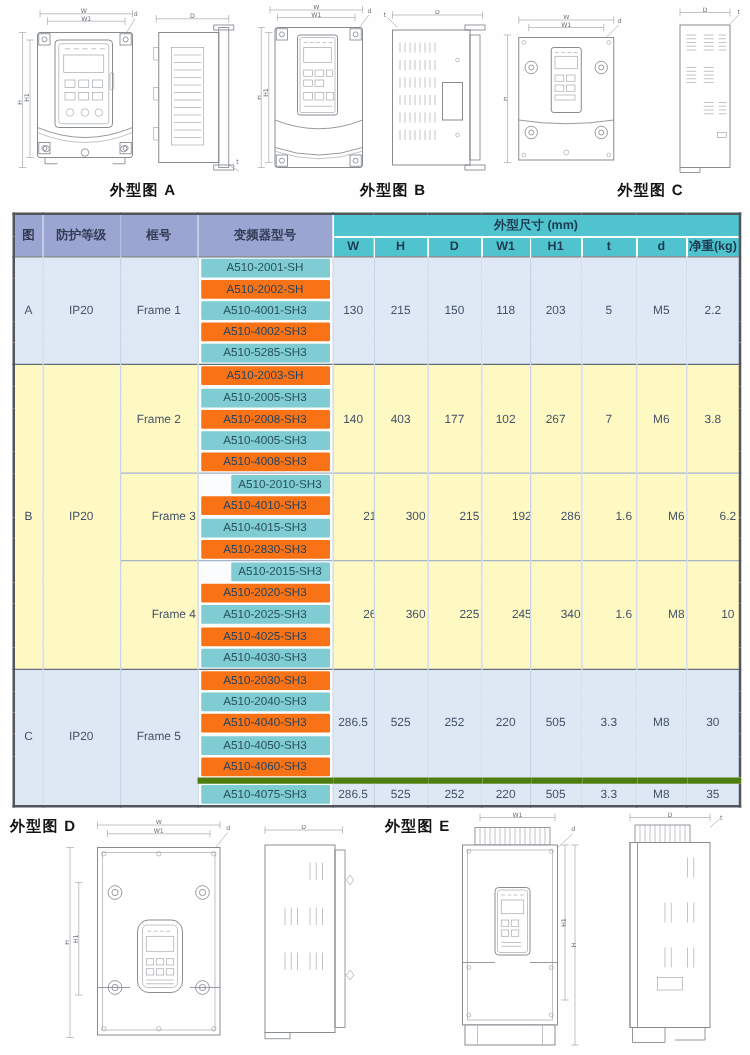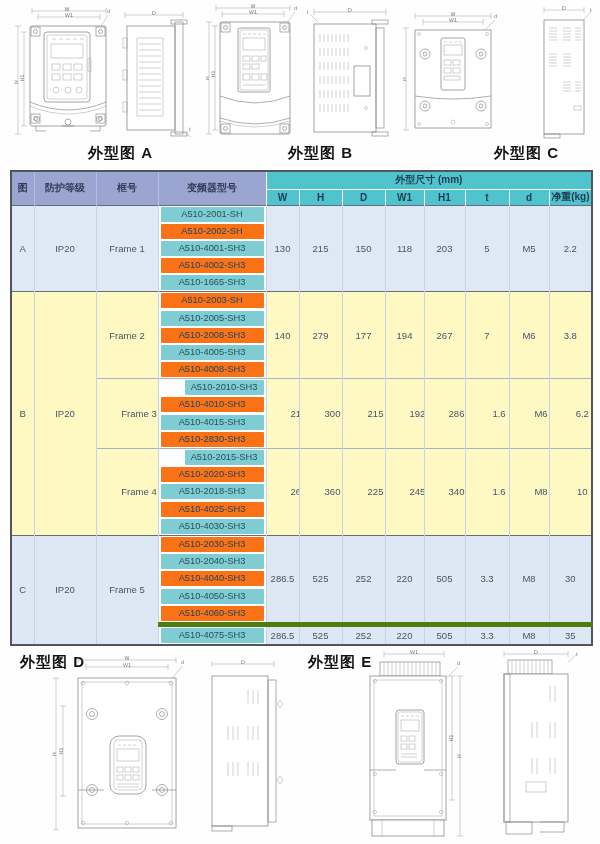--- a/index.html
+++ b/index.html
@@ -3,21 +3,21 @@
 <meta charset="utf-8">
 <style>
   html,body{margin:0;padding:0;}
   body{
     width:600px;height:844px;position:relative;overflow:hidden;
     background:#fefefe;
     font-family:"Liberation Sans",sans-serif;
   }
   
   .fig-label{
-    position:absolute;font-size:15px;font-weight:bold;color:#141414;
+    position:absolute;font-size:12px;font-weight:bold;color:#141414;
     letter-spacing:1px;white-space:nowrap;
   }
   
   .dwg{position:absolute;}
   .o{fill:#fff;stroke:#878c91;stroke-width:.8;}
   .l{fill:none;stroke:#878c91;stroke-width:.7;}
   .t2{fill:none;stroke:#9aa0a5;stroke-width:.5;}
   .dm{stroke:#93989d;stroke-width:.45;fill:none;}
   .dt{font-family:"DejaVu Sans",sans-serif;font-size:5px;fill:#6b7076;}
   
@@ -305,34 +305,34 @@
           <div class="chip teal">A510-4001-SH3</div>
         </td>
       </tr>
       <tr class="ga">
         <td class="model">
           <div class="chip blue">A510-4002-SH3</div>
         </td>
       </tr>
       <tr class="ga">
         <td class="model">
-          <div class="chip teal">A510-1665-SH3</div>
+          <div class="chip teal">A510-5285-SH3</div>
         </td>
       </tr>
       <tr class="gb group-start">
         <td class="plain" rowspan="14">B</td>
         <td class="plain" rowspan="14">IP20</td>
         <td class="plain" rowspan="5">Frame 2</td>
         <td class="model">
           <div class="chip blue">A510-2003-SH</div>
         </td>
         <td class="plain dimv" rowspan="5">140</td>
-        <td class="plain dimv" rowspan="5">279</td>
+        <td class="plain dimv" rowspan="5">403</td>
         <td class="plain dimv" rowspan="5">177</td>
-        <td class="plain dimv" rowspan="5">194</td>
+        <td class="plain dimv" rowspan="5">102</td>
         <td class="plain dimv" rowspan="5">267</td>
         <td class="plain dimv" rowspan="5">7</td>
         <td class="plain dimv" rowspan="5">M6</td>
         <td class="plain dimv" rowspan="5">3.8</td>
       </tr>
       <tr class="gb">
         <td class="model">
           <div class="chip teal">A510-2005-SH3</div>
         </td>
       </tr>
@@ -394,21 +394,21 @@
         <td class="plain dimv" rowspan="5">M8</td>
         <td class="plain dimv" rowspan="5">10</td>
       </tr>
       <tr class="gb">
         <td class="model">
           <div class="chip blue">A510-2020-SH3</div>
         </td>
       </tr>
       <tr class="gb">
         <td class="model">
-          <div class="chip teal">A510-2018-SH3</div>
+          <div class="chip teal">A510-2025-SH3</div>
         </td>
       </tr>
       <tr class="gb">
         <td class="model">
           <div class="chip blue">A510-4025-SH3</div>
         </td>
       </tr>
       <tr class="gb">
         <td class="model">
           <div class="chip teal">A510-4030-SH3</div>
@@ -459,21 +459,21 @@
         <td class="plain dimv">252</td>
         <td class="plain dimv">220</td>
         <td class="plain dimv">505</td>
         <td class="plain dimv">3.3</td>
         <td class="plain dimv">M8</td>
         <td class="plain dimv">35</td>
       </tr>
     </tbody>
 </table>
 
-<div class="fig-label" style="left:20px;top:653px">外型图 D</div>
+<div class="fig-label" style="left:8px;top:653px">外型图 D</div>
 
 <svg class="dwg" style="left:52px;top:656px" width="136" height="180" viewBox="0 0 136 180">
   <g>
     <path class="dm" d="M26 4H124M26 1v6M124 1v6M34 11H116M34 8v6M116 8v6M4 22V174M1 22h6M1 174h6M11 50V140M8 50h6M8 140h6M116 28L130 10"></path>
     <text class="dt" x="75" y="3.5" text-anchor="middle">W</text>
     <text class="dt" x="75" y="10.5" text-anchor="middle">W1</text>
     <text class="dt" x="3.5" y="98" transform="rotate(-90 3.5 98)" text-anchor="middle">H</text>
     <text class="dt" x="10.5" y="95" transform="rotate(-90 10.5 95)" text-anchor="middle">H1</text>
     <text class="dt" x="129" y="8">d</text>
   </g>

